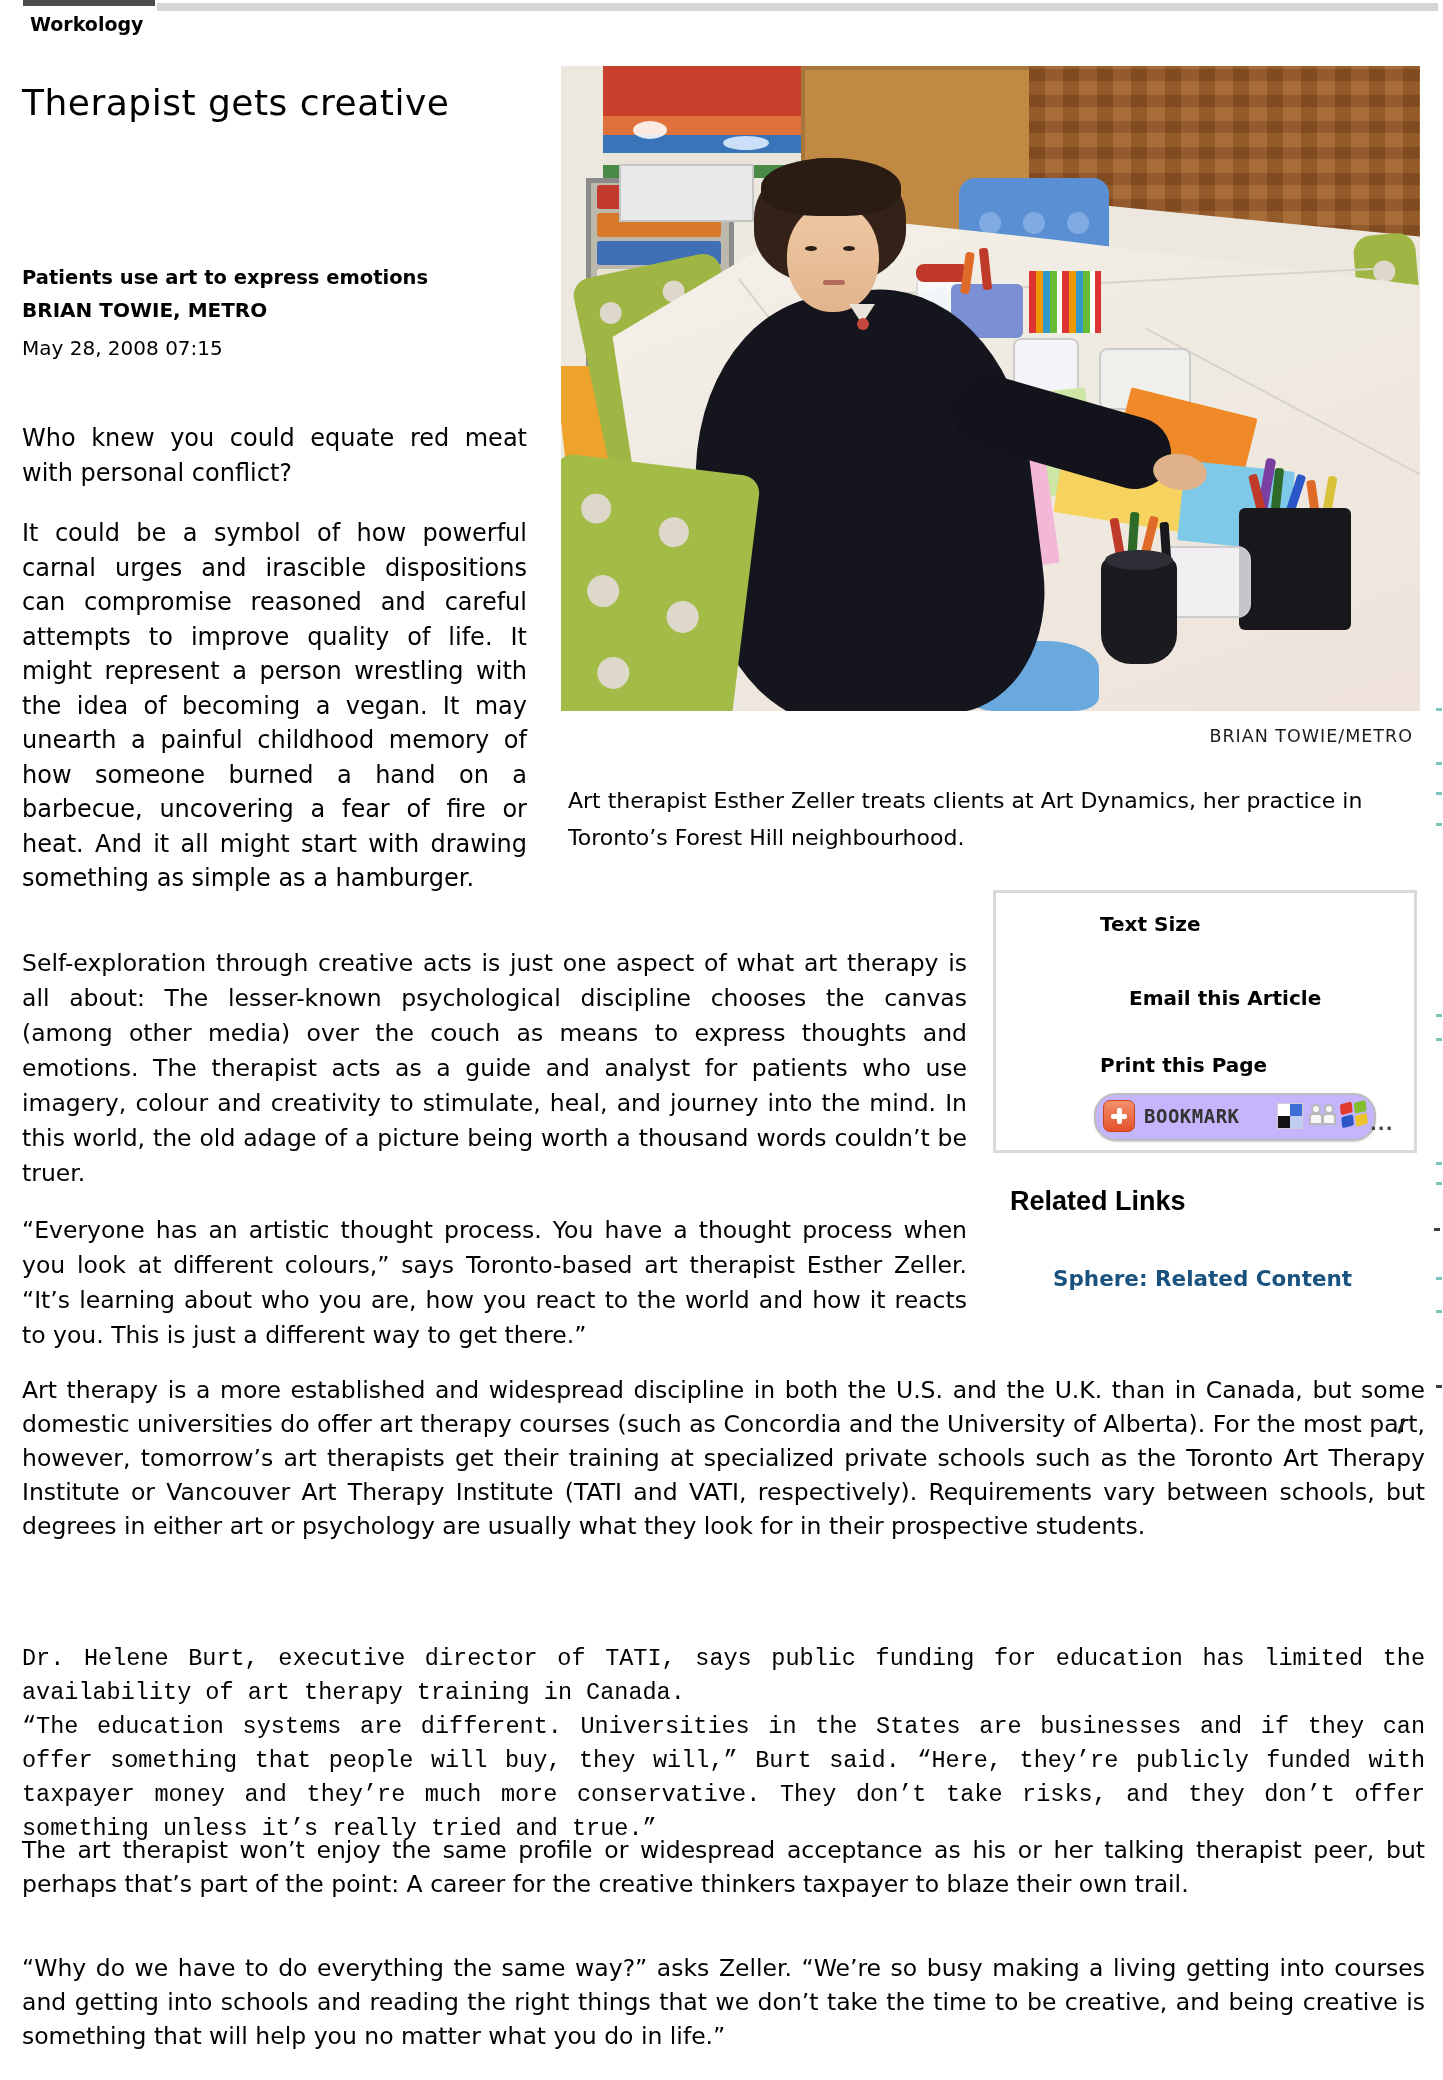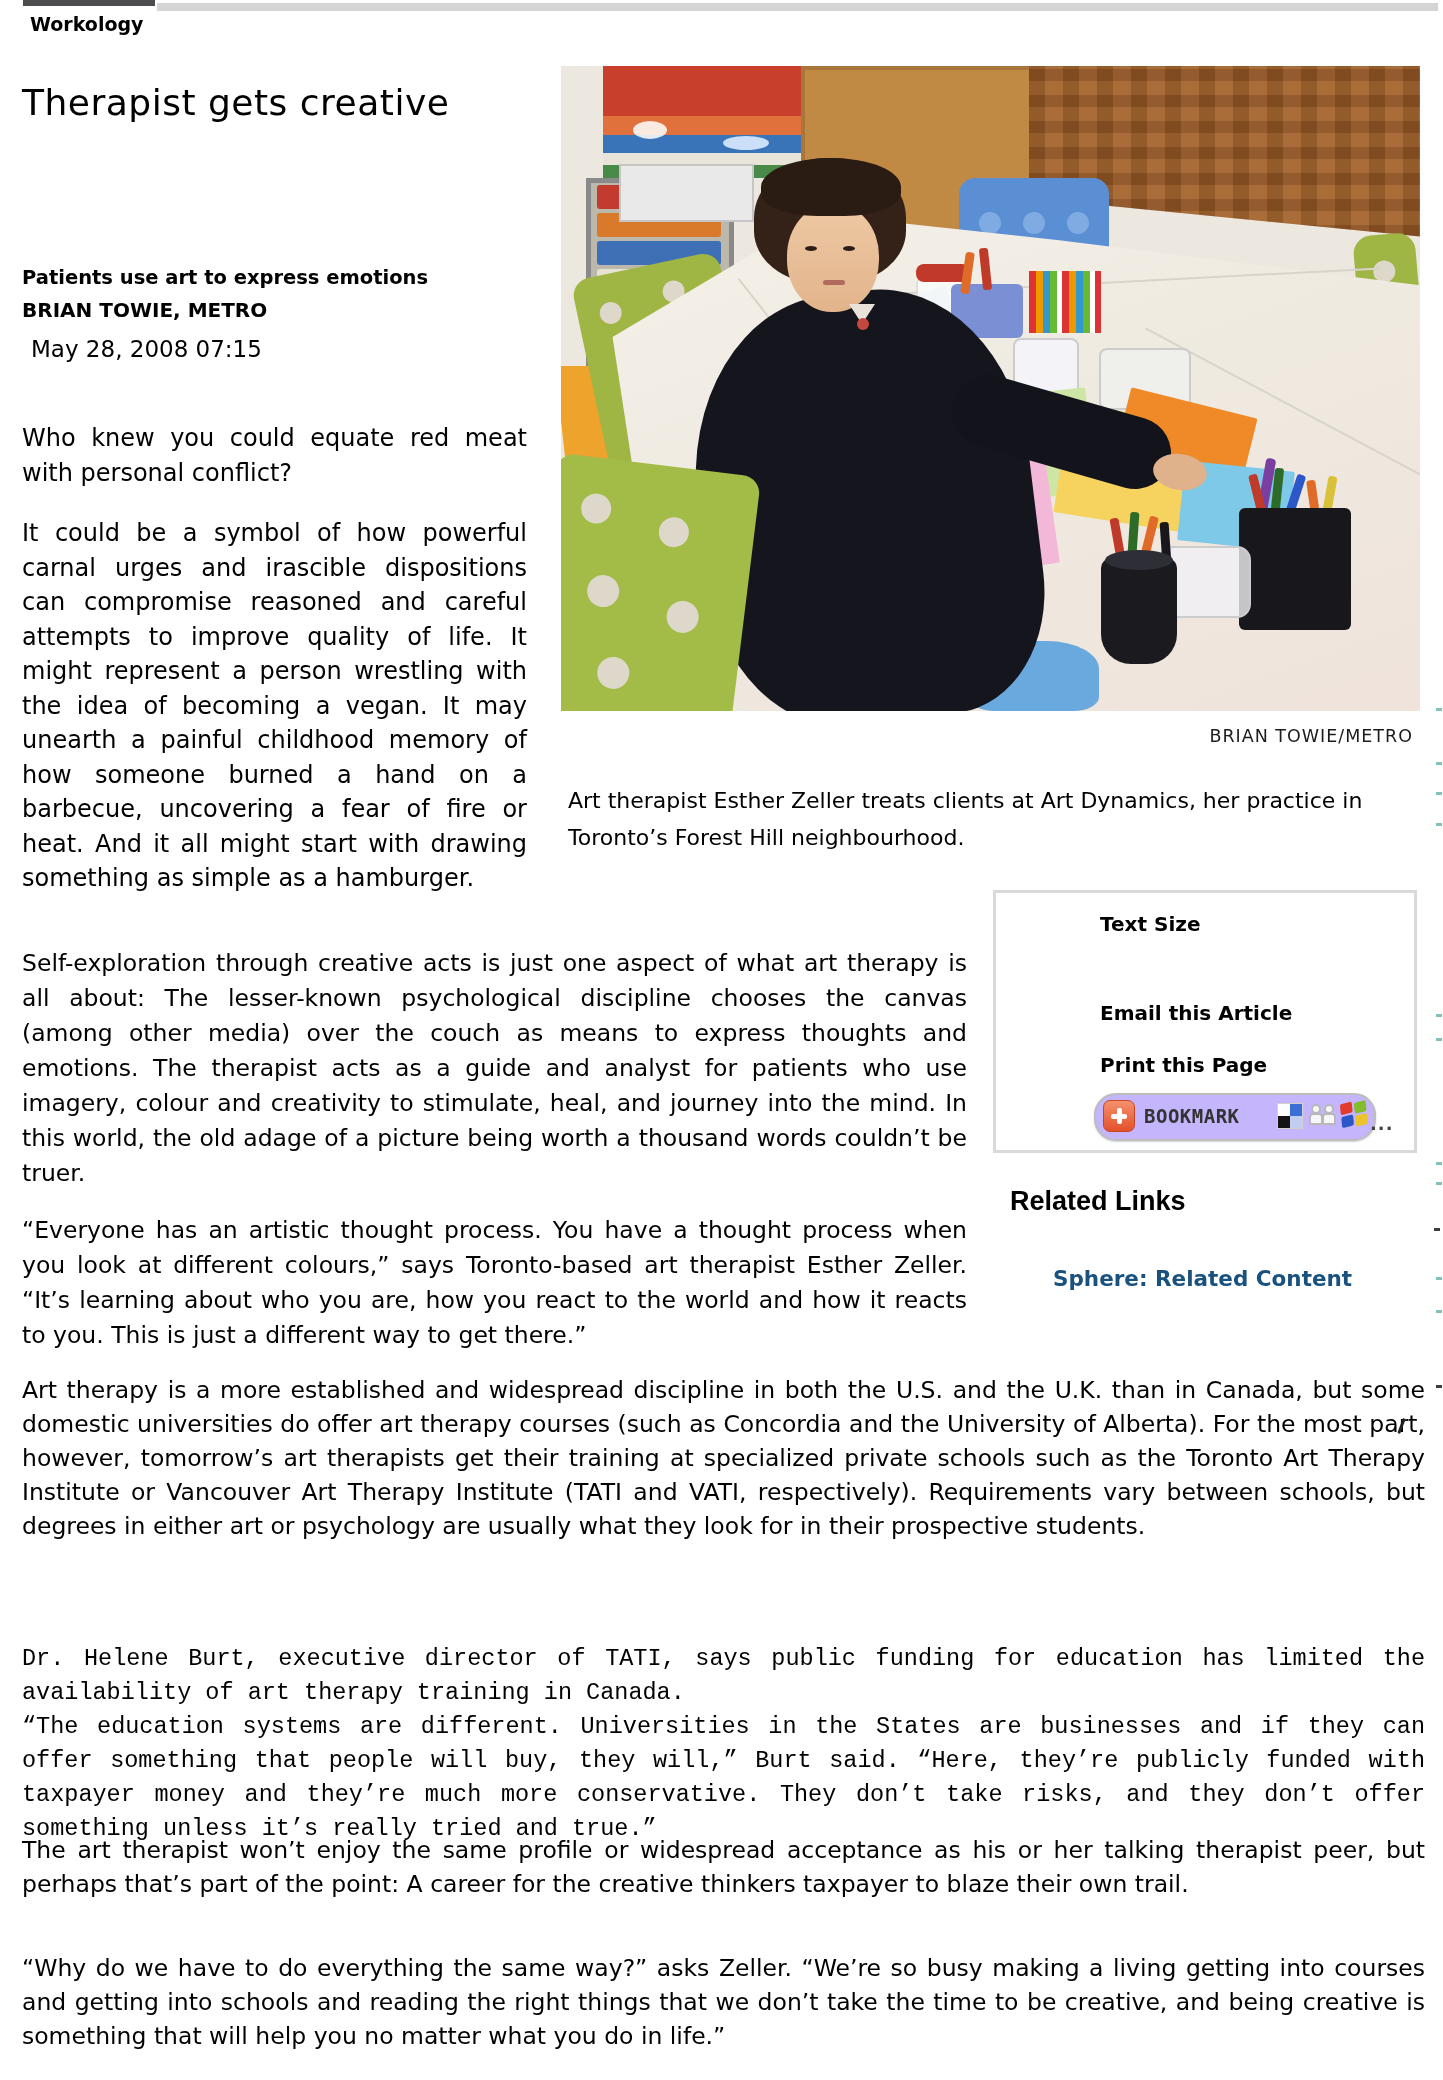--- a/index.html
+++ b/index.html
@@ -8,21 +8,21 @@
   .abs{position:absolute;}
 
   
   .bar-dark{left:23px;top:0;width:132px;height:6px;background:#4c4c4e;}
   .bar-light{left:157px;top:3px;width:1281px;height:8px;background:#d5d5d5;}
 
   .masthead{left:30px;top:13px;font-size:19px;font-weight:bold;}
   .headline{left:22px;top:66px;width:520px;font-size:36px;line-height:73px;font-weight:normal;letter-spacing:.5px;}
   .subhead{left:22px;top:266px;font-size:19.5px;font-weight:bold;}
   .byline{left:22px;top:298px;font-size:20px;font-weight:bold;}
-  .date{left:31px;top:336px;font-size:23px;}
+  .date{left:22px;top:336px;font-size:20px;}
 
   .body-text{font-size:23px;line-height:35px;text-align:justify;}
   .left-col{left:22px;top:421px;width:505px;font-size:24px;line-height:34.5px;}
   .left-col p{margin:0 0 26px 0;}
   .mid-col{left:22px;top:946px;width:945px;font-size:23.5px;line-height:35px;}
   .mid-col p{margin:0 0 22px 0;}
   .full-col{left:22px;width:1403px;font-size:23.5px;line-height:34px;}
   .full-col p{margin:0;}
   .fp1{top:1373px;} .fp2{top:1642px;font-family:Liberation Mono, monospace;} .fp3{top:1833px;} .fp4{top:1951px;}
 
@@ -91,21 +91,21 @@
   .ph-woman-body{left:138px;top:226px;width:335px;height:430px;background:#15151e;border-radius:45% 42% 30% 38%;transform:rotate(-7deg);}
   .ph-woman-arm{left:388px;top:330px;width:225px;height:72px;background:#13131c;border-radius:36px;transform:rotate(16deg);}
   .ph-woman-hand{left:592px;top:388px;width:54px;height:36px;background:#dfb28c;border-radius:50%;transform:rotate(8deg);}
 
   .credit{left:1000px;top:726px;width:413px;text-align:right;font-size:17.5px;letter-spacing:1px;color:#1c1c1c;}
   .caption{left:568px;top:782px;width:800px;font-size:22px;line-height:37px;}
 
   
   .side-box{left:993px;top:890px;width:424px;height:263px;background:#fff;border:3px solid #d9d9d9;box-sizing:border-box;}
   .side-item{position:absolute;left:104px;font-size:20px;font-weight:bold;cursor:pointer;}
-  .si-0{top:19px;} .si-1{top:108px;} .si-2{top:160px;}
+  .si-0{top:19px;} .si-1{top:93px;margin-left:29px;} .si-2{top:160px;}
   .bookmark{position:absolute;left:98px;top:200px;width:278px;height:44px;background:#c4b5fd;
     border:2px solid #bdbdbd;border-radius:22px;box-shadow:0 1px 2px rgba(0,0,0,.18);cursor:pointer;}
   .bm-plus{position:absolute;left:7px;top:5px;width:32px;height:32px;border-radius:7px;
     background:linear-gradient(180deg,#f4906c,#e4512b);border:1px solid #c84520;box-sizing:border-box;}
   .bm-plus i{position:absolute;background:#fff;border-radius:2px;}
   .bm-plus .h{left:7px;top:13px;width:16px;height:5px;}
   .bm-plus .v{left:13px;top:7px;width:5px;height:16px;}
   .bm-label{position:absolute;left:48px;top:10px;font-family:"DejaVu Sans Mono",monospace;font-weight:bold;
     font-size:19px;color:#333;letter-spacing:.5px;}
   .bm-delicious{position:absolute;left:182px;top:9px;width:24px;height:24px;background:#fff;box-shadow:0 0 0 1px #d0d0d0;

